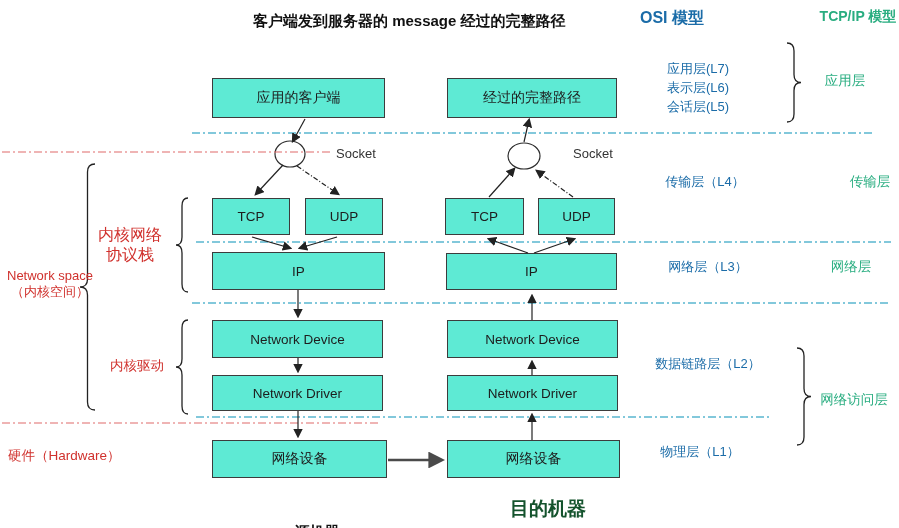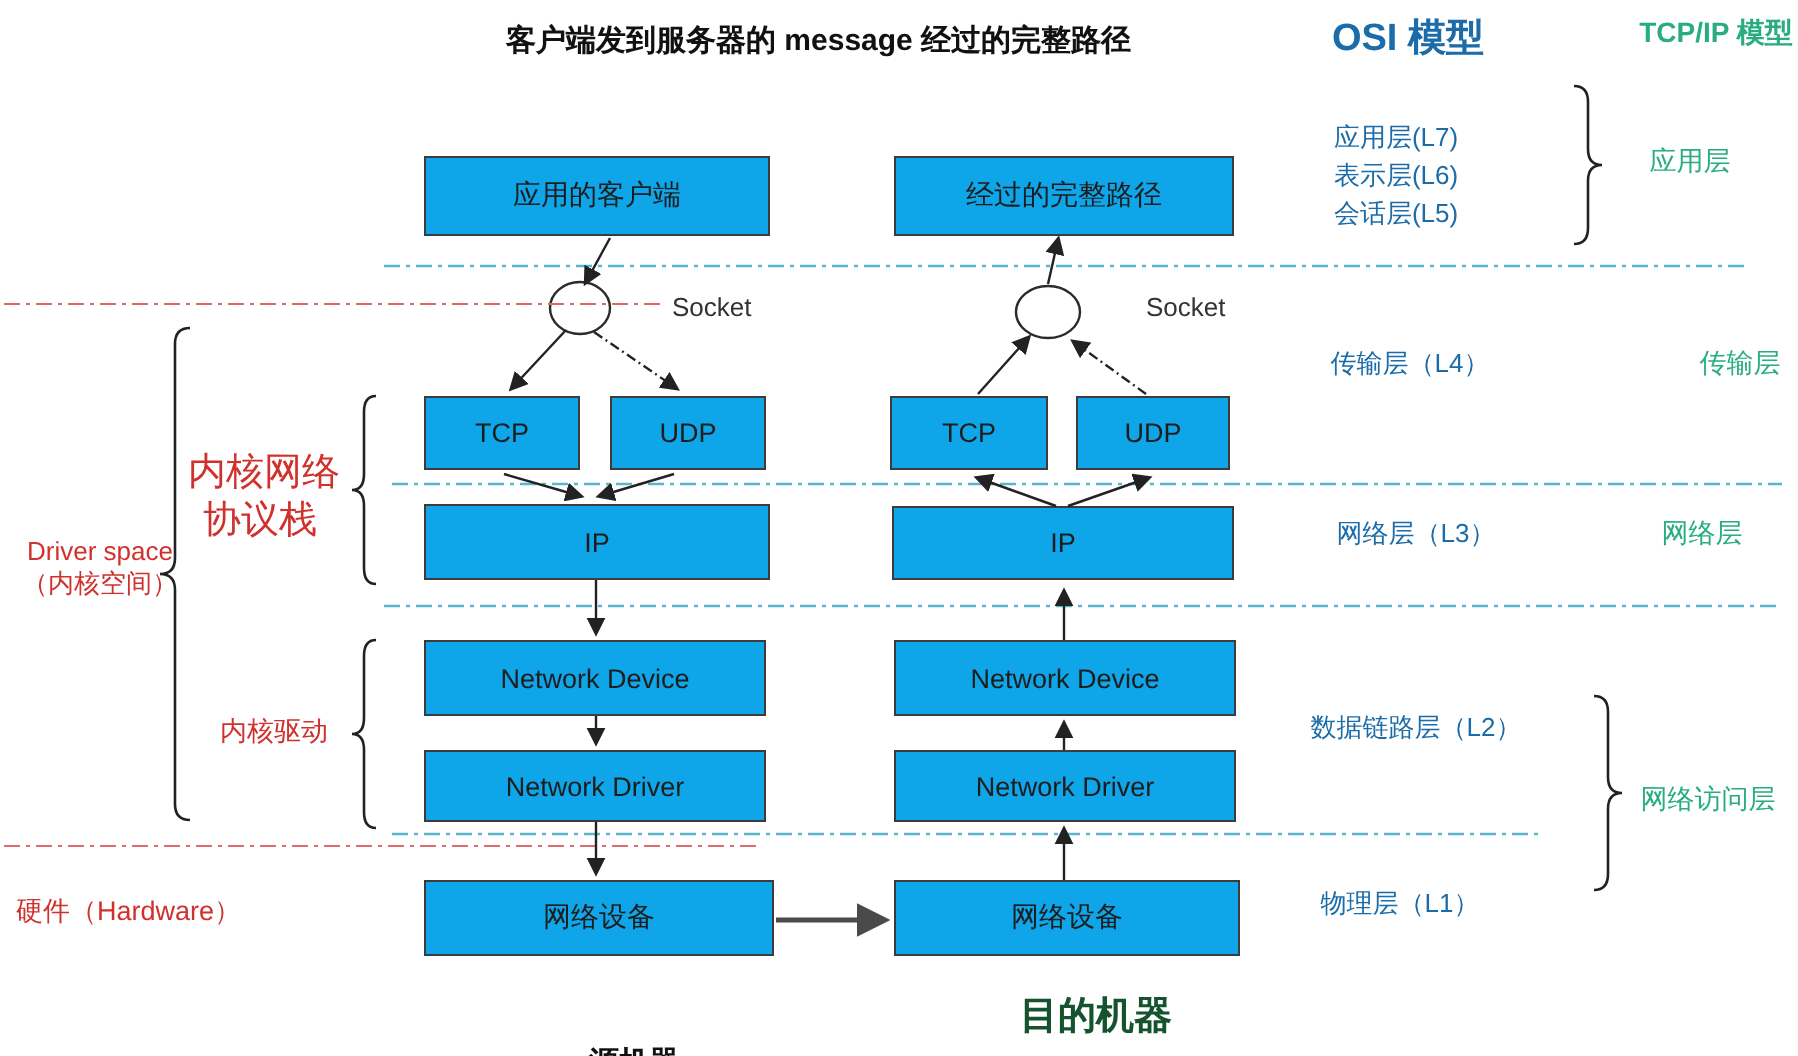--- a/index.html
+++ b/index.html
@@ -1,18 +1,18 @@
 <!DOCTYPE html>
 <html><head>
 <meta charset="utf-8">
 <style>
   html,body{margin:0;padding:0;background:#fff;}
   #stage{position:relative;width:899px;height:528px;background:#fff;
          font-family:"Liberation Sans",sans-serif;overflow:hidden;color:#1d1d1d;padding-left:36px;}
-  .bx{position:absolute;background:#0ea5e9;border:1px solid #3c3c3c;box-sizing:border-box;
+  .bx{position:absolute;background:#5eead4;border:1px solid #3c3c3c;box-sizing:border-box;
       display:flex;align-items:center;justify-content:center;font-size:13.5px;color:#1d1d1d;z-index:2;}
   .lbl{position:absolute;white-space:nowrap;z-index:6;line-height:1.25;}
   .ctr{text-align:center;}
   .red{color:var(--red);}
   .blue{color:var(--blue);}
   .green{color:var(--green);}
   .bold{font-weight:bold;}
   #gfx{position:absolute;left:0;top:0;z-index:5;pointer-events:none;}
   .sock{fill:#fff;stroke:#2b2b2b;stroke-width:1.2;}
   .cy{stroke:var(--cyanline);stroke-width:1.3;stroke-dasharray:8 3 2 3;fill:none;}
@@ -77,29 +77,29 @@
         <path d="M 787 43 Q 794 43 794 51 L 794 74.5 Q 794 82.5 801 82.5 Q 794 82.5 794 90.5 L 794 114 Q 794 122 787 122" class="brace"></path>
         <path d="M 797 348 Q 804 348 804 356 L 804 388.5 Q 804 396.5 811 396.5 Q 804 396.5 804 404.5 L 804 437 Q 804 445 797 445" class="brace"></path>
         <path d="M 95 164 Q 87.5 164 87.5 172 L 87.5 279 Q 87.5 287 80 287 Q 87.5 287 87.5 295 L 87.5 402 Q 87.5 410 95 410" class="brace"></path>
         <path d="M 188 198 Q 182 198 182 206 L 182 237 Q 182 245 176 245 Q 182 245 182 253 L 182 284 Q 182 292 188 292" class="brace"></path>
         <path d="M 188 320 Q 182 320 182 328 L 182 359 Q 182 367 176 367 Q 182 367 182 375 L 182 406 Q 182 414 188 414" class="brace"></path>
       </g>
   </svg>
 
   <div class="lbl bold" style="left:253px;top:12px;font-size:15px;color:#111;">客户端发到服务器的 message 经过的完整路径</div>
 
-  <div class="lbl ctr bold blue" style="left:652px;top:8px;width:104px;font-size:19px;">OSI 模型</div>
+  <div class="lbl ctr bold blue" style="left:620px;top:8px;width:104px;font-size:16px;">OSI 模型</div>
   <div class="lbl ctr bold green" style="left:812px;top:8px;width:92px;font-size:14px;">TCP/IP 模型</div>
 
-  <div class="lbl ctr red" style="left:94px;top:225px;width:72px;font-size:19px;">
+  <div class="lbl ctr red" style="left:94px;top:225px;width:72px;font-size:16px;">
     <div>内核网络</div>
     <div>协议栈</div>
   </div>
   <div class="lbl ctr red" style="left:2px;top:268px;width:96px;font-size:13px;">
-    <div>Driver space</div>
+    <div>Network space</div>
     <div>（内核空间）</div>
   </div>
   <div class="lbl ctr red" style="left:102px;top:358px;width:70px;font-size:13.5px;">内核驱动</div>
   <div class="lbl red" style="left:8px;top:448px;font-size:13.5px;">硬件（Hardware）</div>
 
   <div class="lbl ctr blue" style="left:650px;top:61px;width:96px;font-size:13px;">应用层(L7)</div>
   <div class="lbl ctr blue" style="left:650px;top:80px;width:96px;font-size:13px;">表示层(L6)</div>
   <div class="lbl ctr blue" style="left:650px;top:99px;width:96px;font-size:13px;">会话层(L5)</div>
   <div class="lbl ctr blue" style="left:652px;top:174px;width:106px;font-size:13px;">传输层（L4）</div>
   <div class="lbl ctr blue" style="left:655px;top:259px;width:106px;font-size:13px;">网络层（L3）</div>

